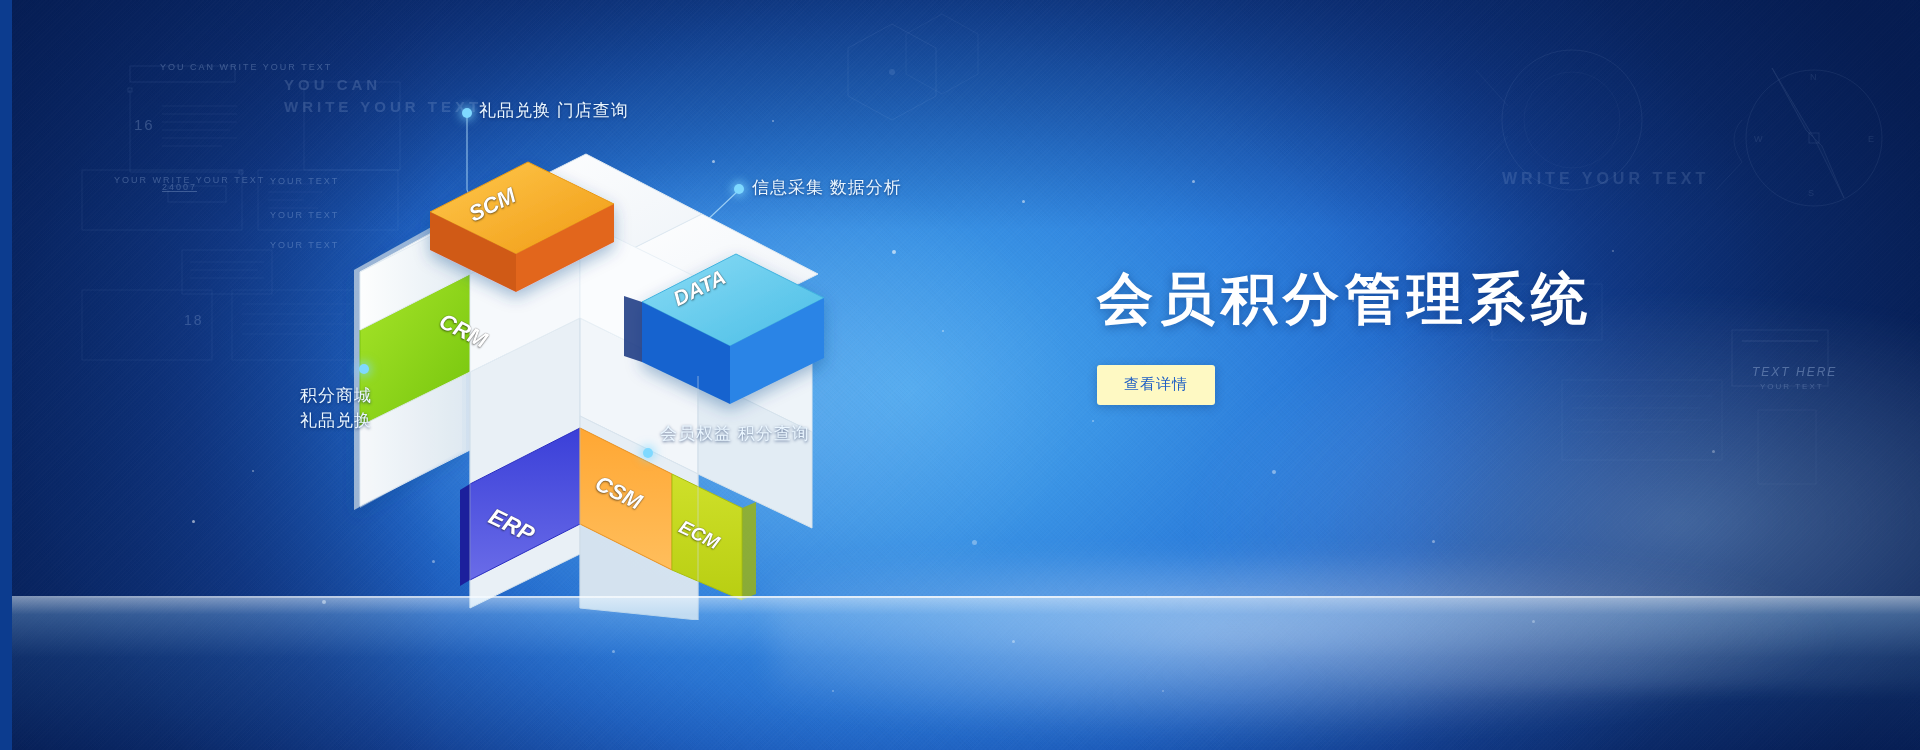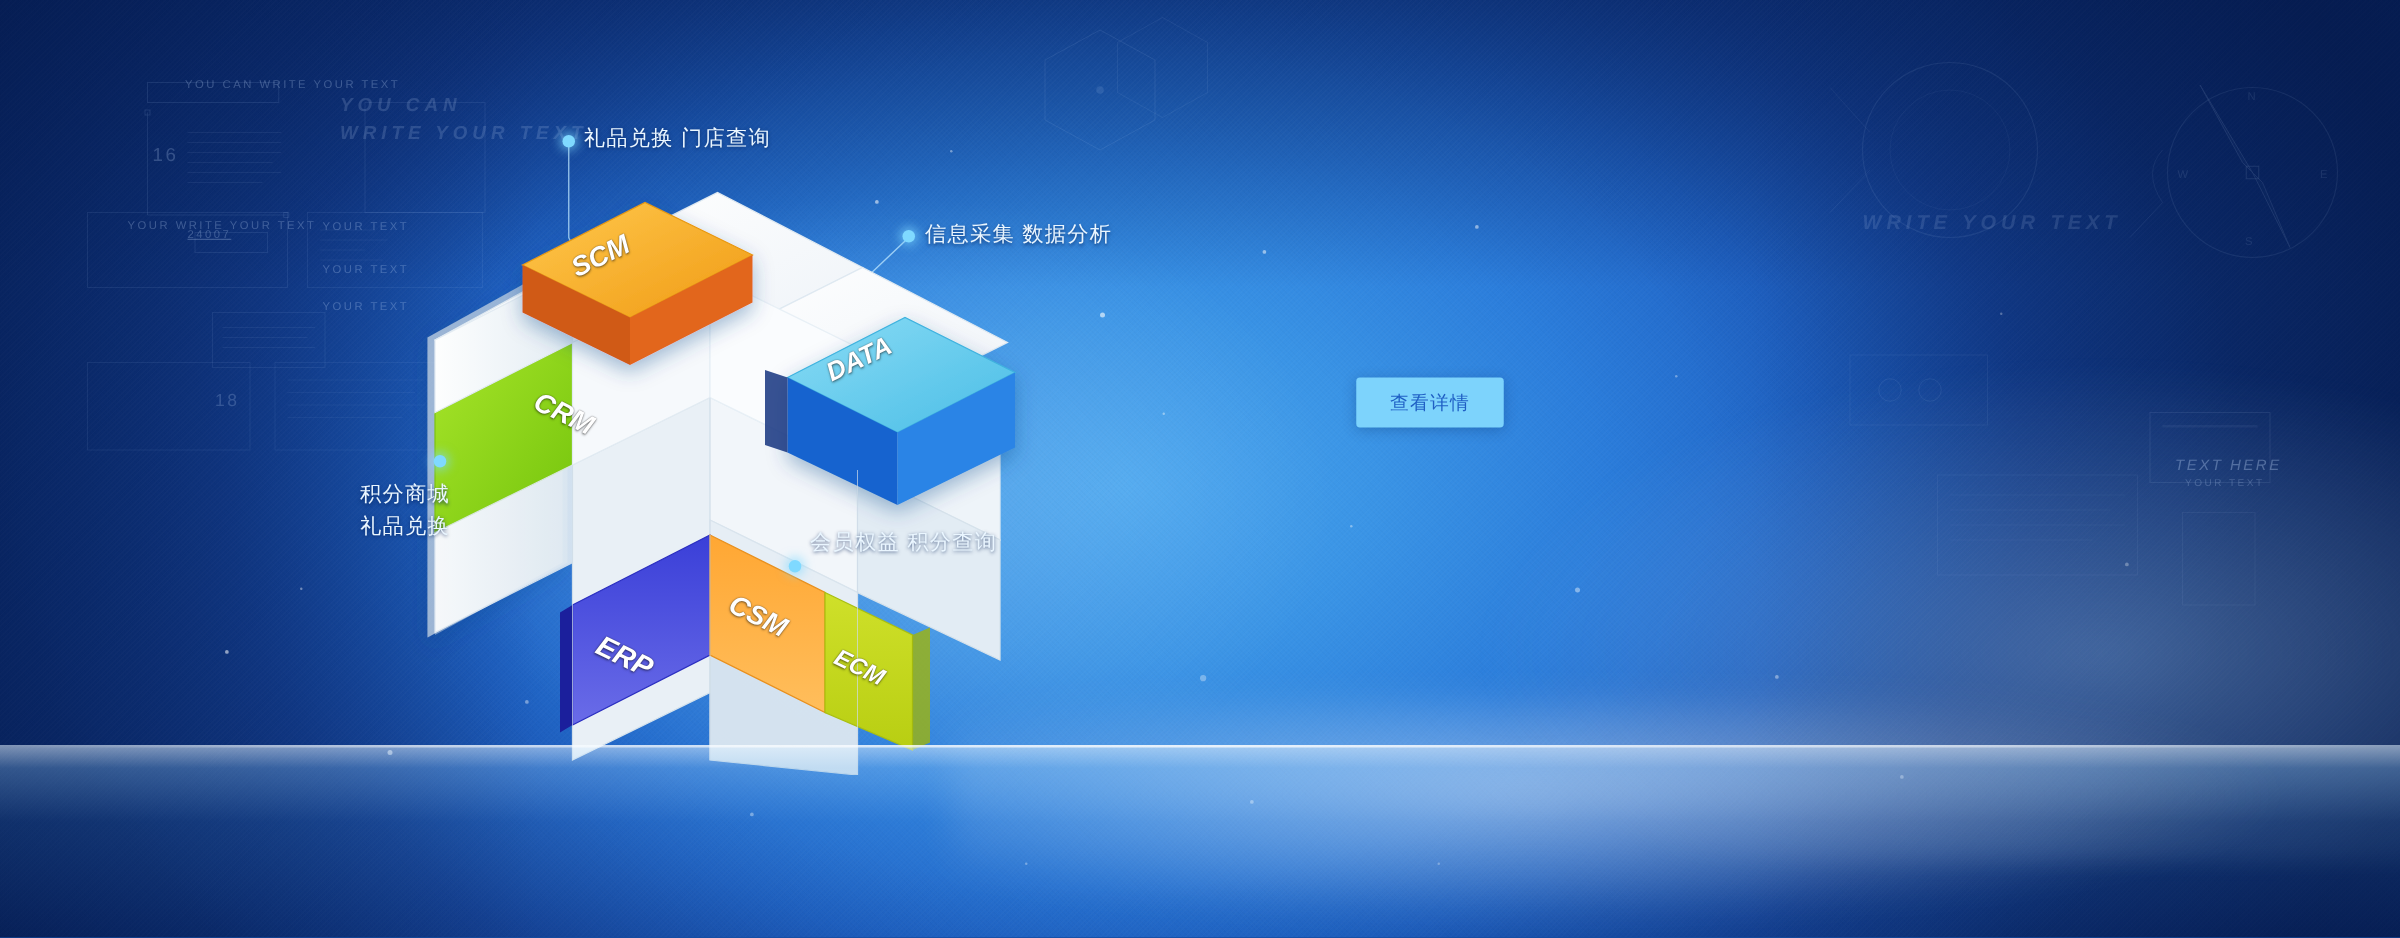--- a/index.html
+++ b/index.html
@@ -4,21 +4,21 @@
 <style>
   * { margin:0; padding:0; box-sizing:border-box; }
   html,body { width:1920px; height:750px; overflow:hidden; }
   body {
     font-family:"Liberation Sans","DejaVu Sans",sans-serif;
     background:#0c3c8f;
     position:relative;
   }
 
   
-  #stage { position:absolute; inset:0; overflow:hidden; }
+  #stage { position:absolute; inset:0; overflow:hidden;margin-left:12px; }
 
   .bg-base{
     position:absolute; inset:0;
     background:
       radial-gradient(ellipse 900px 620px at 47% 52%, #49a6ef 0%, #3a94e6 22%, #2b7ddb 42%, #1f62c4 62%, #17479f 80%, #113780 100%),
       linear-gradient(180deg,#0b347f 0%, #14459a 30%, #1f5cbb 60%, #2a76d2 100%);
   }
   .bg-vig{
     position:absolute; inset:0;
     background:
@@ -72,21 +72,21 @@
 
   
   .particles{ position:absolute; inset:0; }
   .p{ position:absolute; border-radius:50%; background:#fff; }
   .hud-text{
     position:absolute; color:#c8dfff; font-size:9px; letter-spacing:2px;
     opacity:.26; font-family:"Liberation Sans",sans-serif; white-space:nowrap;
   }
   .hud-bigtext{
     position:absolute; color:#cfe2ff; opacity:.16; font-size:26px;
-    letter-spacing:4px; font-weight:bold; white-space:nowrap;font-style:italic;
+    letter-spacing:4px; font-weight:bold; white-space:nowrap;
   }
   .hud-lines{ position:absolute; opacity:.22; }
 
   
   #cube-wrap{ position:absolute; left:330px; top:150px; width:520px; height:470px; }
   #cube-svg{ position:absolute; left:0; top:0; }
   .cube-face-label{
     position:absolute; color:#fff; font-weight:bold; font-style:italic;
     text-shadow:0 1px 2px rgba(0,0,0,.45), 0 0 1px rgba(0,0,0,.6);
     pointer-events:none; white-space:nowrap;
@@ -104,21 +104,21 @@
   #copy{ position:absolute; left:1085px; top:268px; width:760px; }
   #title{
     font-size:56px; font-weight:bold; color:#ffffff; letter-spacing:6px;
     line-height:1.12; text-shadow:0 2px 10px rgba(7,40,104,.45);
   }
   #subtitle{
     margin-top:20px; font-size:19px; color:#eaf4ff; letter-spacing:1.5px;
     text-shadow:0 1px 4px rgba(7,40,104,.5);
   }
   #cta{
-    margin-top:34px; width:118px; height:40px; background:#7dd3fc; border:none;
+    margin-top:34px; width:118px; height:40px; background:#fef9c3; border:none;
     border-radius:3px; color:#1f5fc4; font-size:15px; letter-spacing:1px;
     cursor:pointer; font-family:"Liberation Sans",sans-serif;
     box-shadow:0 2px 10px rgba(5,30,85,.25);
   }
 </style>
 </head>
 <body>
 
 <div id="stage">
 
@@ -400,16 +400,17 @@
   </div>
 
   <span class="dot" style="left:631px; top:448px;"></span>
   <div class="callout" style="left:648px; top:422px;">会员权益 积分查询</div>
 
   <div class="ground"></div>
   <div class="ground-line"></div>
   <div class="ground-haze"></div>
 
   <div id="copy">
+    <div id="title">会员积分管理系统</div>
     <button id="cta">查看详情</button>
   </div>
 
 </div>
 
 </body></html>

